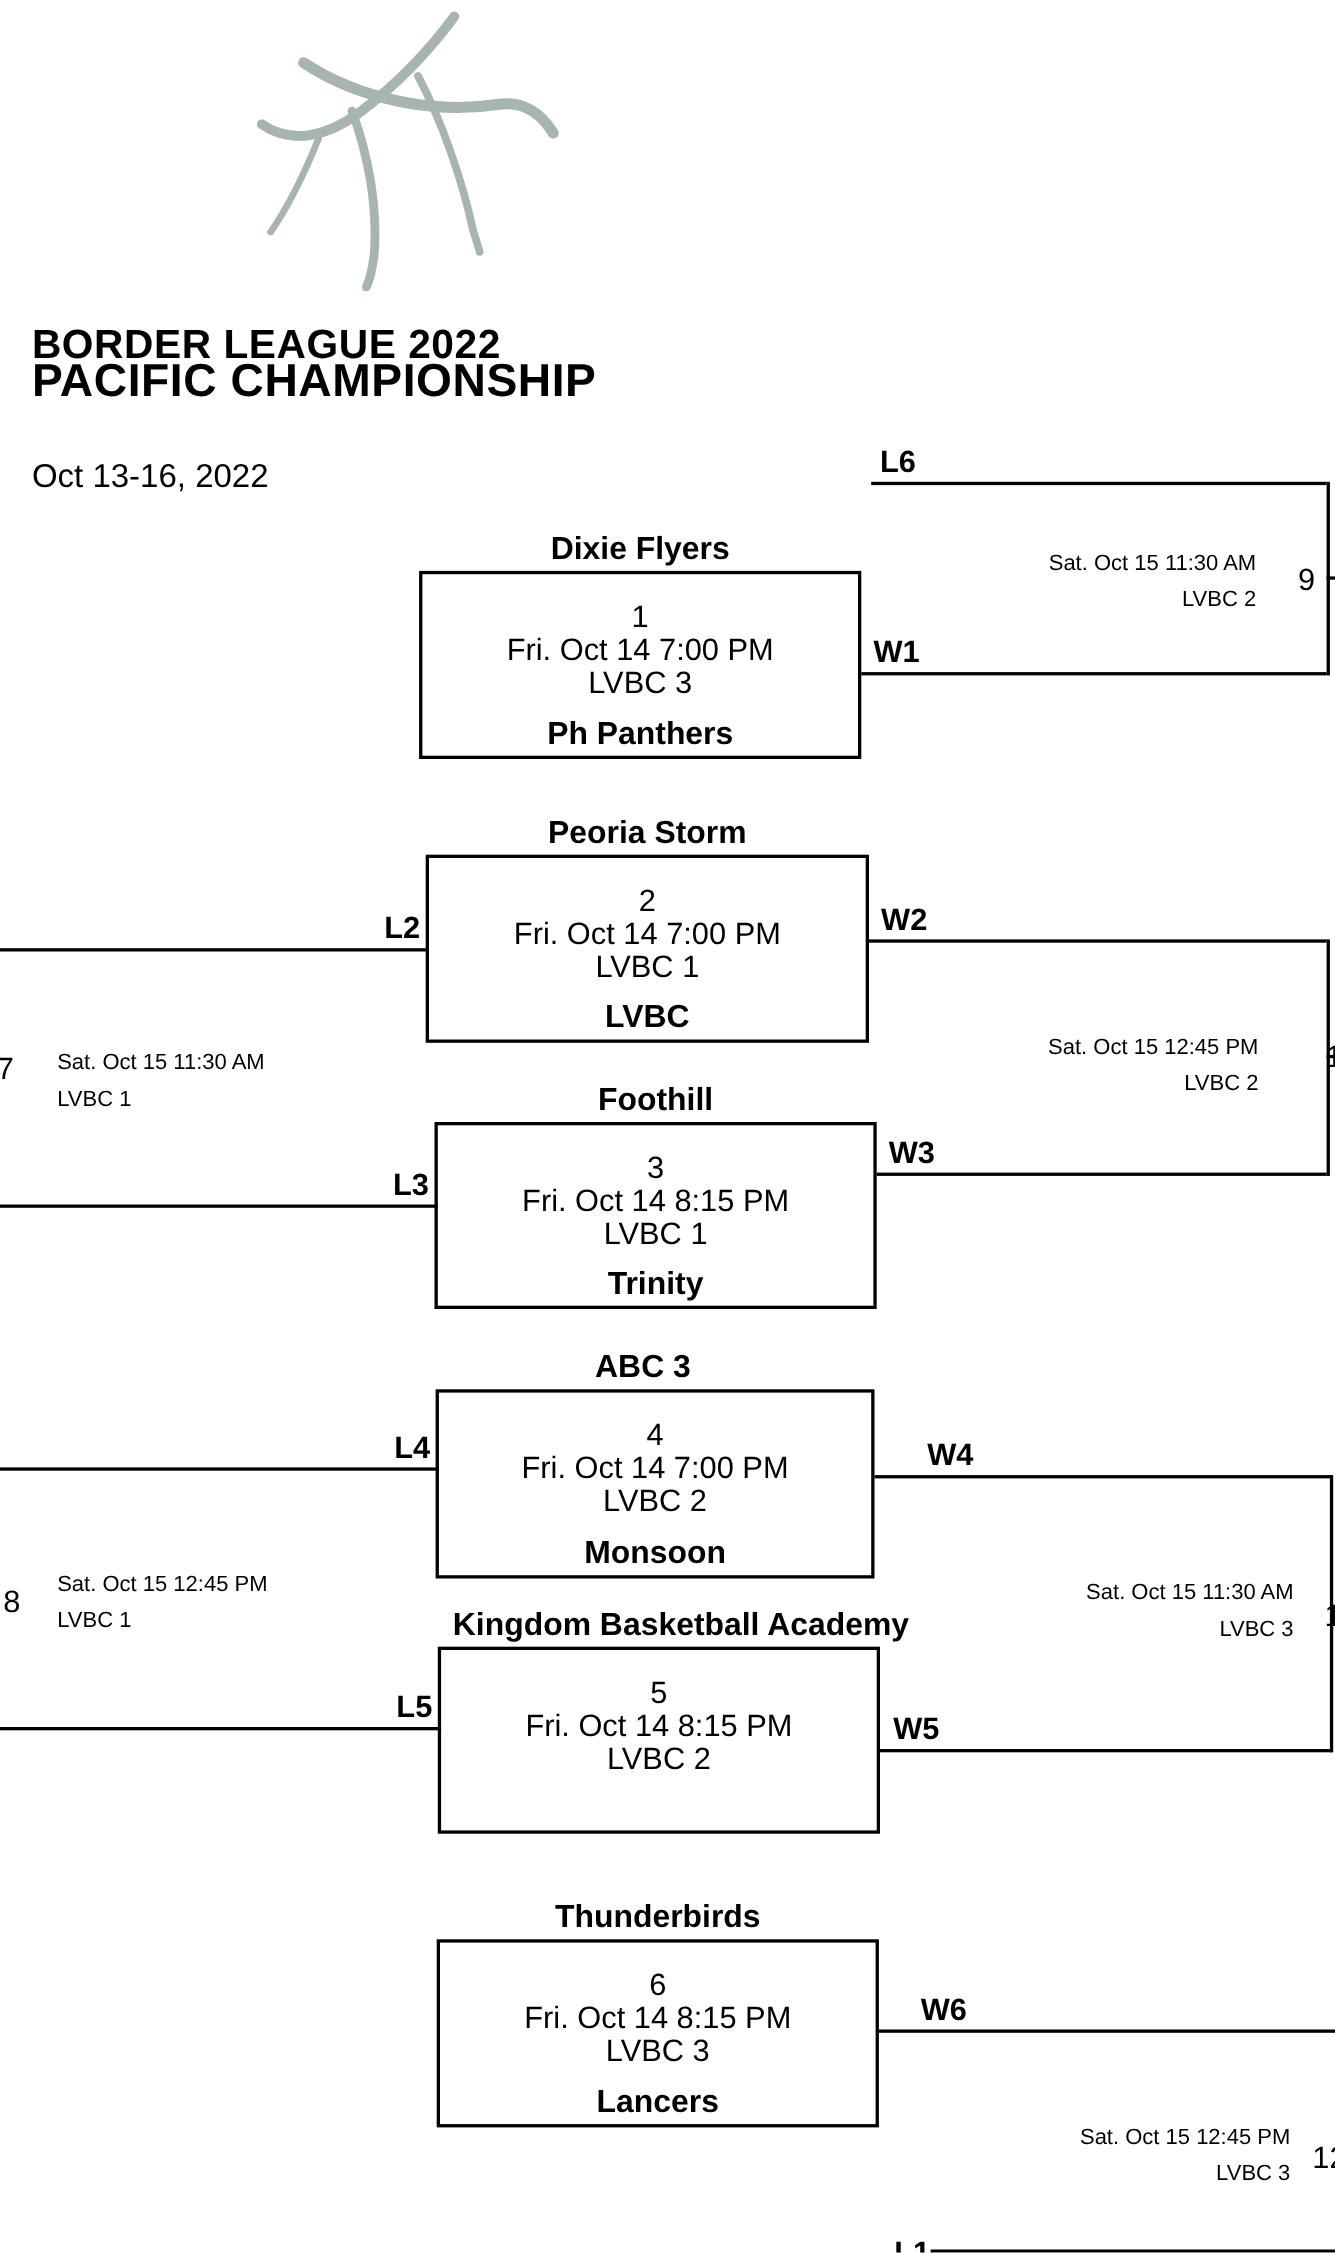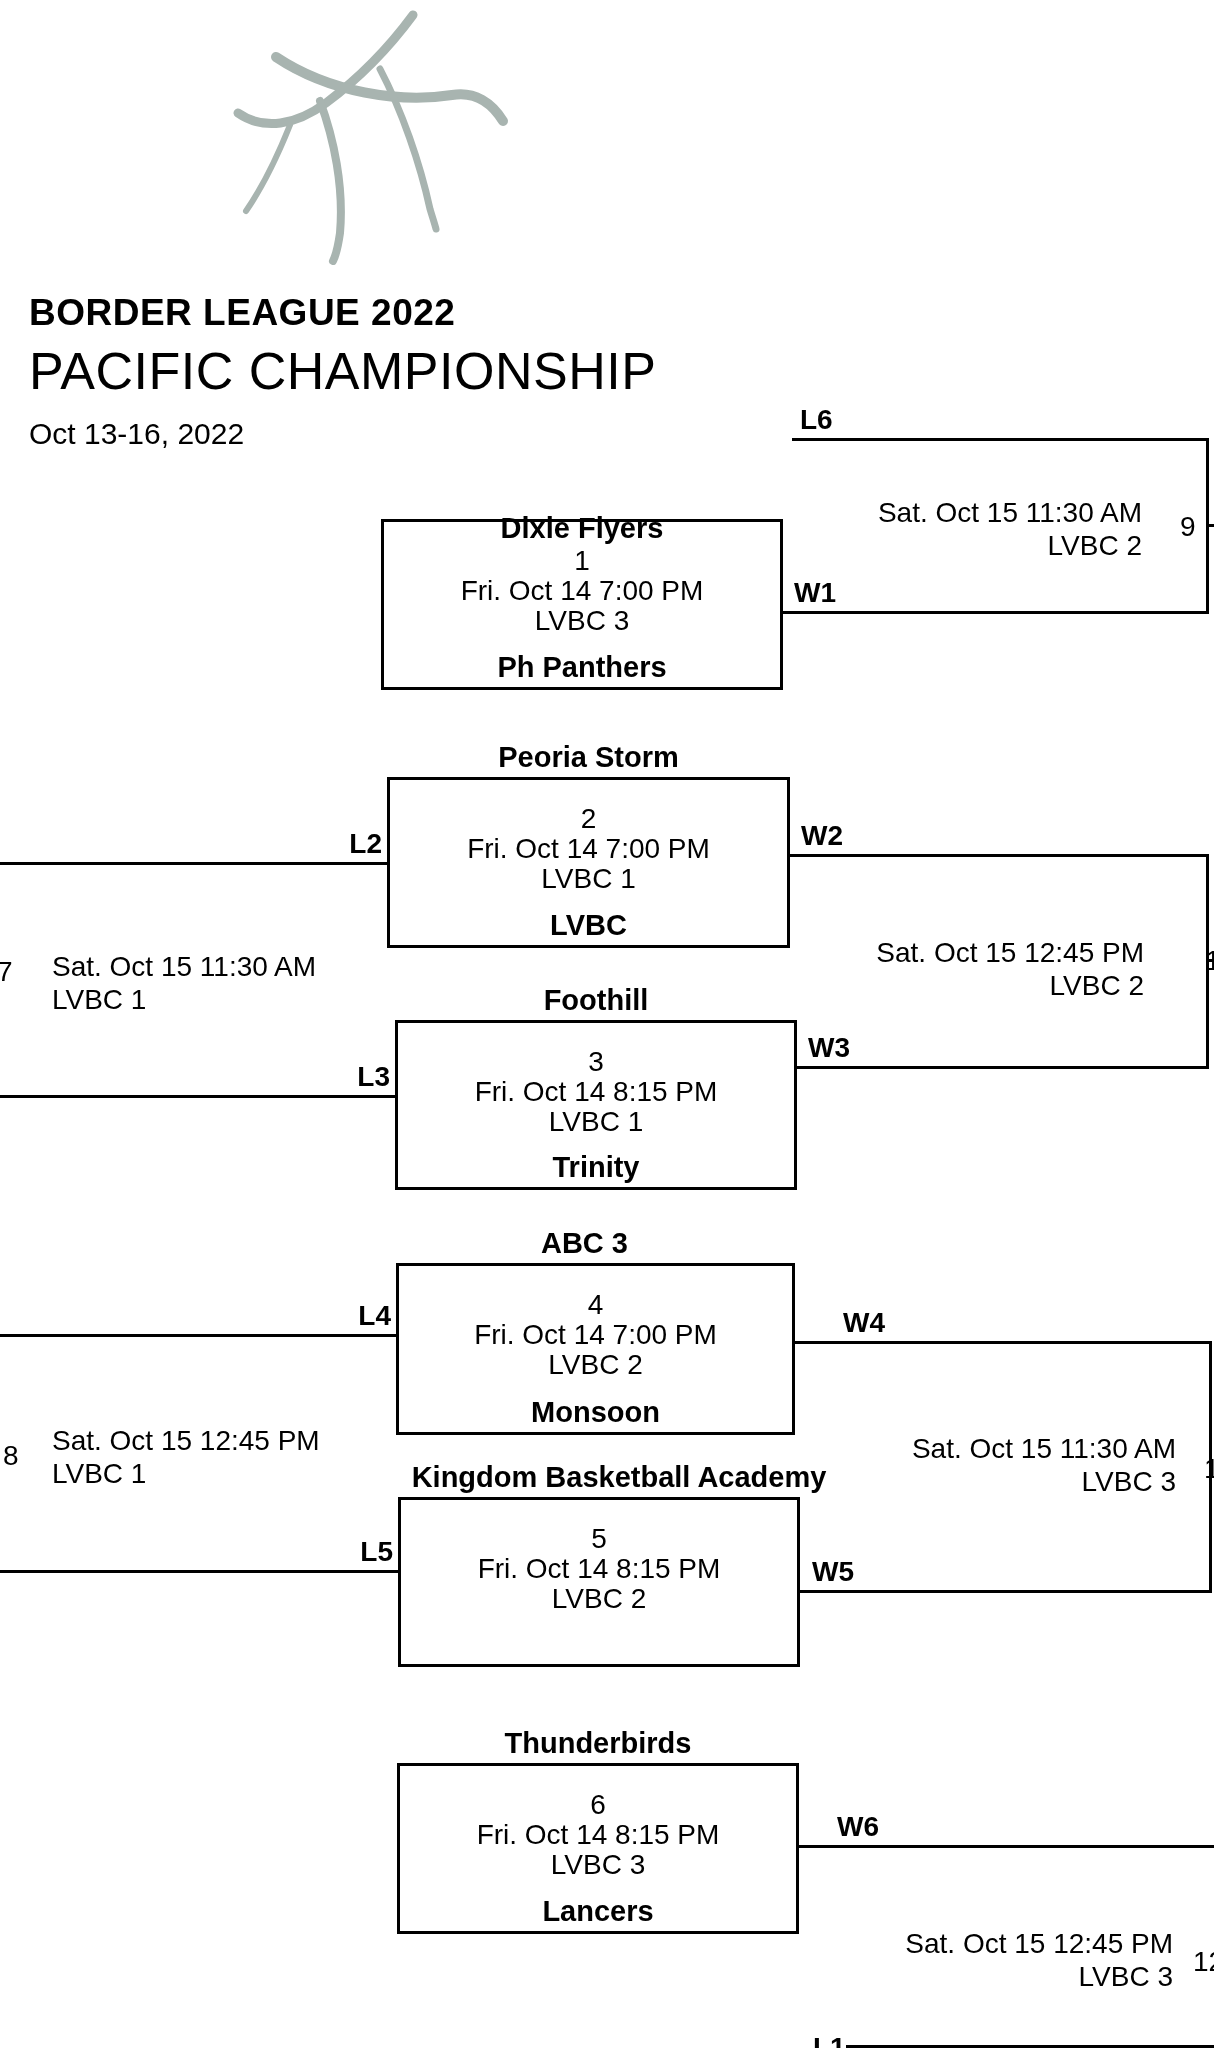--- a/index.html
+++ b/index.html
@@ -3,34 +3,34 @@
 <meta charset="utf-8">
 <style>
   html,body{margin:0;padding:0;background:#fff;}
   .sheet{
     position:relative;width:1214px;height:2048px;overflow:hidden;
     background:#fff;color:#000;
     font-family:"Liberation Sans", sans-serif;
   }
   .hdr{position:absolute;left:0;width:742px;white-space:nowrap;margin-left:29px;}
   .hdr-league{top:292px;font-size:37px;font-weight:600;letter-spacing:.5px;}
-  .hdr-title{top:341px;font-size:52px;font-weight:400;letter-spacing:.5px;}
+  .hdr-title{top:322px;font-size:42px;font-weight:700;letter-spacing:.5px;}
   .hdr-dates{top:417px;font-size:30px;}
   .hline{position:absolute;height:3px;background:#000;}
   .vline{position:absolute;width:3px;background:#000;}
   .gamebox{
     position:absolute;border:3px solid #000;box-sizing:border-box;
     text-align:center;font-size:28px;line-height:30px;padding-top:24px;
   }
   .team-top{position:absolute;text-align:center;font-weight:bold;font-size:29px;line-height:36px;white-space:nowrap;}
   .team-bottom{position:absolute;left:0;right:0;bottom:5px;font-weight:bold;font-size:29px;text-align:center;}
   .lbl{position:absolute;font-weight:bold;font-size:28px;line-height:32px;white-space:nowrap;}
   .lbl-r{text-align:right;}
   .num{position:absolute;font-size:28px;line-height:30px;white-space:nowrap;}
-  .side-text{position:absolute;font-size:28px;line-height:33px;white-space:nowrap;}
+  .side-text{position:absolute;font-size:20px;line-height:33px;white-space:nowrap;}
   .al-r{text-align:right;}
   .logo{position:absolute;left:230px;top:5px;}
   .logo path{fill:none;stroke:#a8b4b0;stroke-linecap:round;}
 </style>
 </head>
 <body>
 
 <div class="sheet">
 
   <svg class="logo" width="290" height="260" viewBox="0 0 290 260">
@@ -38,21 +38,21 @@
     <path d="M 46 52 C 100 88, 170 98, 222 90 C 245 86, 262 98, 273 116" stroke-width="10"></path>
     <path d="M 60 120 C 48 150, 34 180, 16 206" stroke-width="6"></path>
     <path d="M 90 96 C 104 134, 114 182, 110 228 C 108 242, 106 250, 103 256" stroke-width="8"></path>
     <path d="M 150 64 C 172 106, 190 158, 200 204 C 203 214, 205 220, 206 224" stroke-width="7"></path>
   </svg>
 
   <div class="hdr hdr-league">BORDER LEAGUE 2022</div>
   <div class="hdr hdr-title">PACIFIC CHAMPIONSHIP</div>
   <div class="hdr hdr-dates">Oct 13-16, 2022</div>
 
-  <div class="team-top" style="left:381px;top:481px;width:402px;margin-top:29px;">Dixie Flyers</div>
+  <div class="team-top" style="left:381px;top:481px;width:402px;">Dixie Flyers</div>
   <div class="gamebox" style="left:381px;top:519px;width:402px;height:171px;">
     <div>1</div>
     <div>Fri. Oct 14 7:00 PM</div>
     <div>LVBC 3</div>
     <div class="team-bottom">Ph Panthers</div>
   </div>
   <div class="lbl" style="left:794px;top:577px;">W1</div>
   <div class="hline" style="left:783px;top:611px;width:423px;"></div>
 
   <div class="team-top" style="left:387px;top:739px;width:403px;">Peoria Storm</div>

